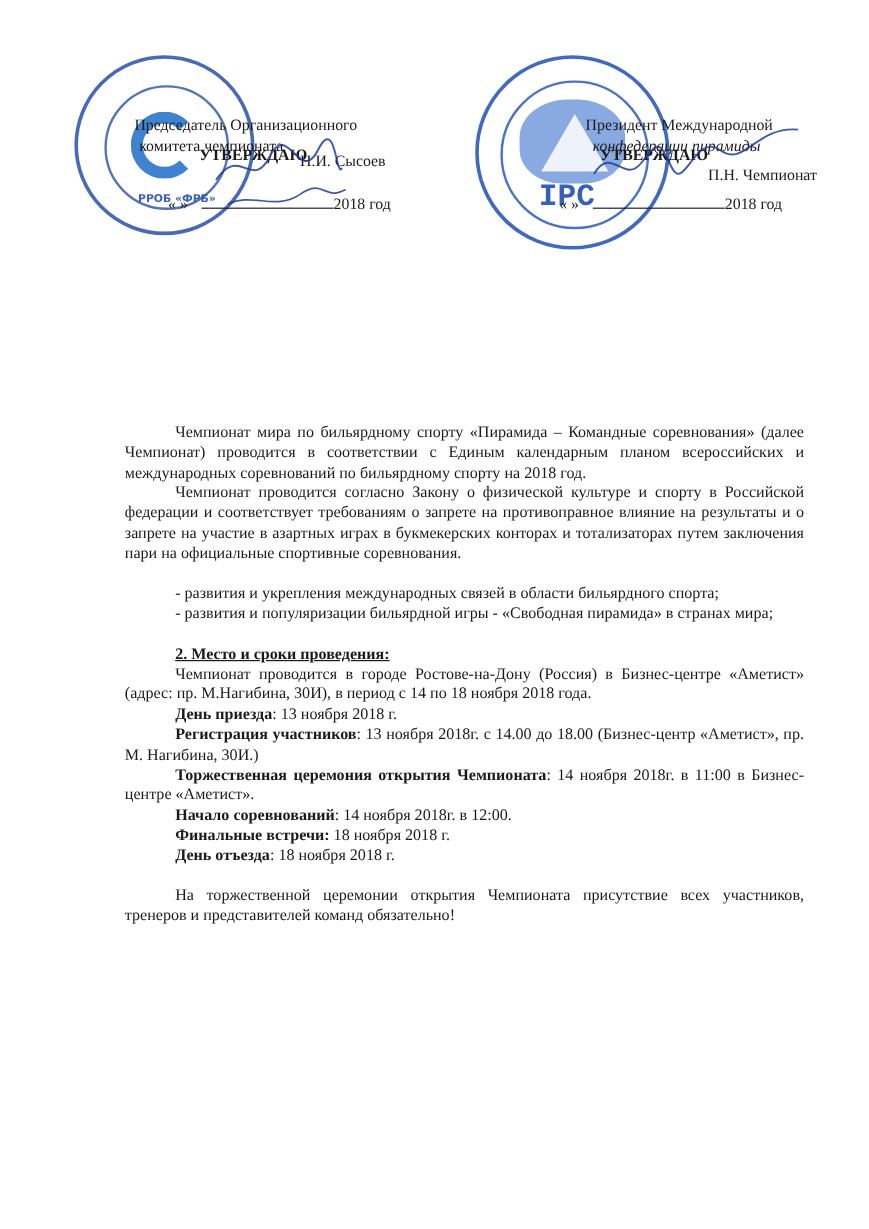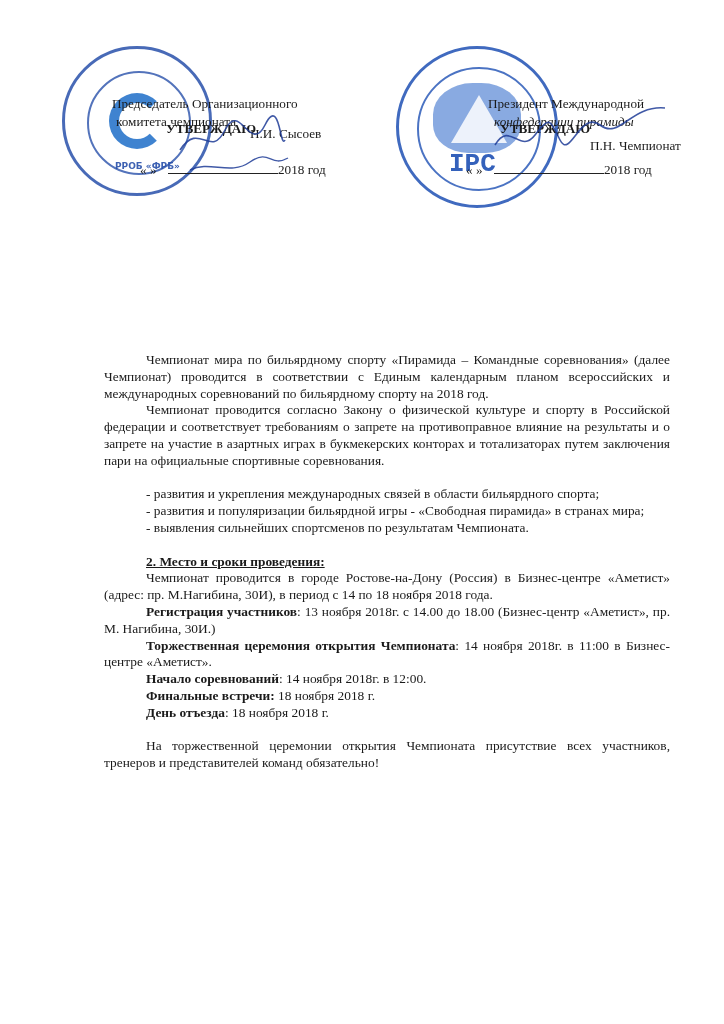--- a/index.html
+++ b/index.html
@@ -110,26 +110,26 @@
     <path d="M5 45 C 20 20, 30 55, 45 35 S 60 20, 70 40 S 90 10, 110 25 S 140 5, 175 8" stroke="rgba(30,60,150,0.85)" stroke-width="1.6" fill="none"></path>
   </svg>
 
 
   <div class="body">
     <p class="p">Чемпионат мира по бильярдному спорту «Пирамида – Командные соревнования» (далее Чемпионат) проводится в соответствии с Единым календарным планом всероссийских и международных соревнований по бильярдному спорту на 2018 год.</p>
     <p class="p">Чемпионат проводится согласно Закону о физической культуре и спорту в Российской федерации и соответствует требованиям о запрете на противоправное влияние на результаты и о запрете на участие в азартных играх в букмекерских конторах и тотализаторах путем заключения пари на официальные спортивные соревнования.</p>
     <div class="gap"></div>
     <div class="ind">- развития и укрепления международных связей в области бильярдного спорта;</div>
     <p class="p">- развития и популяризации бильярдной игры - «Свободная пирамида» в странах мира;</p>
-    <div class="ind">- выявления сильнейших спортсменов по результатам Чемпионата.</div>
     <div class="gap"></div>
 
     <div class="sec-head">2. Место и сроки проведения:</div>
     <p class="p">Чемпионат проводится в городе Ростове-на-Дону (Россия) в Бизнес-центре «Аметист» (адрес: пр. М.Нагибина, 30И), в период с 14 по 18 ноября 2018 года.</p>
 
+    <p class="p"><span class="lbl">День приезда</span><span>: 13 ноября 2018 г.</span></p>
     <p class="p"><span class="lbl">Регистрация участников</span><span>: 13 ноября 2018г. с 14.00 до 18.00 (Бизнес-центр «Аметист», пр. М. Нагибина, 30И.)</span></p>
     <p class="p"><span class="lbl">Торжественная церемония открытия Чемпионата</span><span>: 14 ноября 2018г. в 11:00 в Бизнес-центре «Аметист».</span></p>
     <p class="p"><span class="lbl">Начало соревнований</span><span>: 14 ноября 2018г. в 12:00.</span></p>
     <p class="p"><span class="lbl">Финальные встречи:</span><span> 18 ноября 2018 г.</span></p>
     <p class="p"><span class="lbl">День отъезда</span><span>: 18 ноября 2018 г.</span></p>
     <div class="gap"></div>
     <p class="p">На торжественной церемонии открытия Чемпионата присутствие всех участников, тренеров и представителей команд обязательно!</p>
   </div>
 </div>
 

